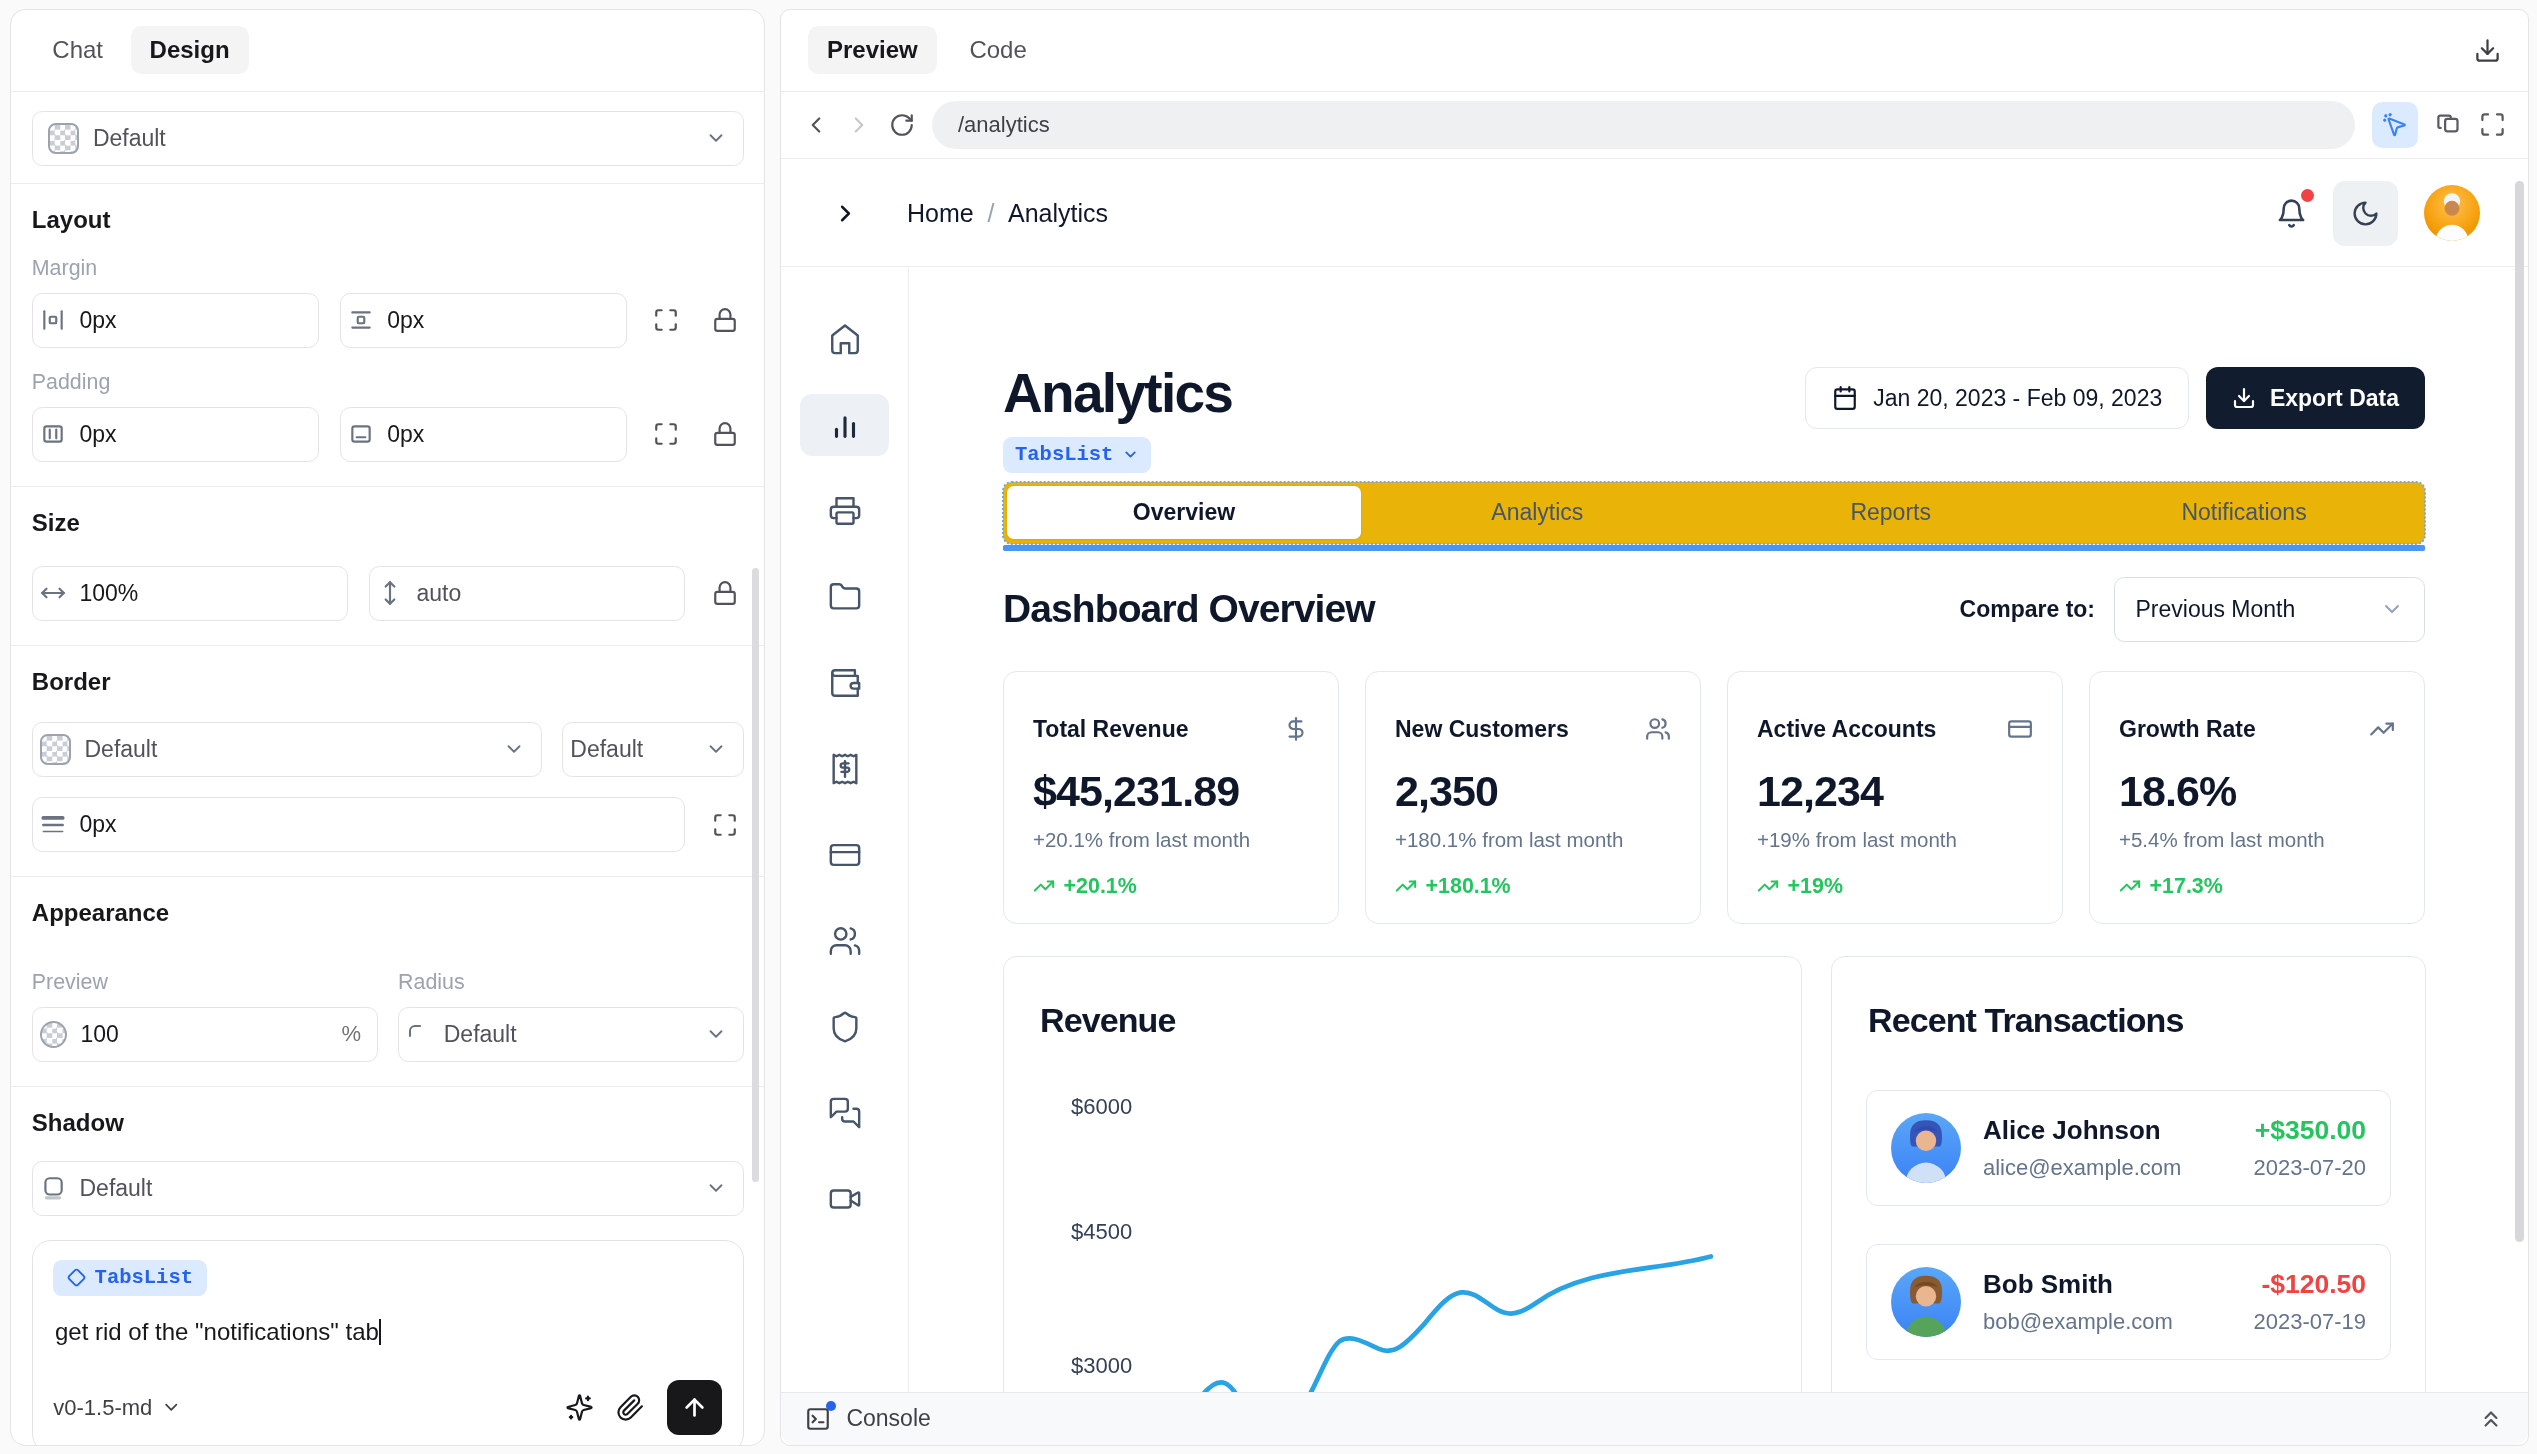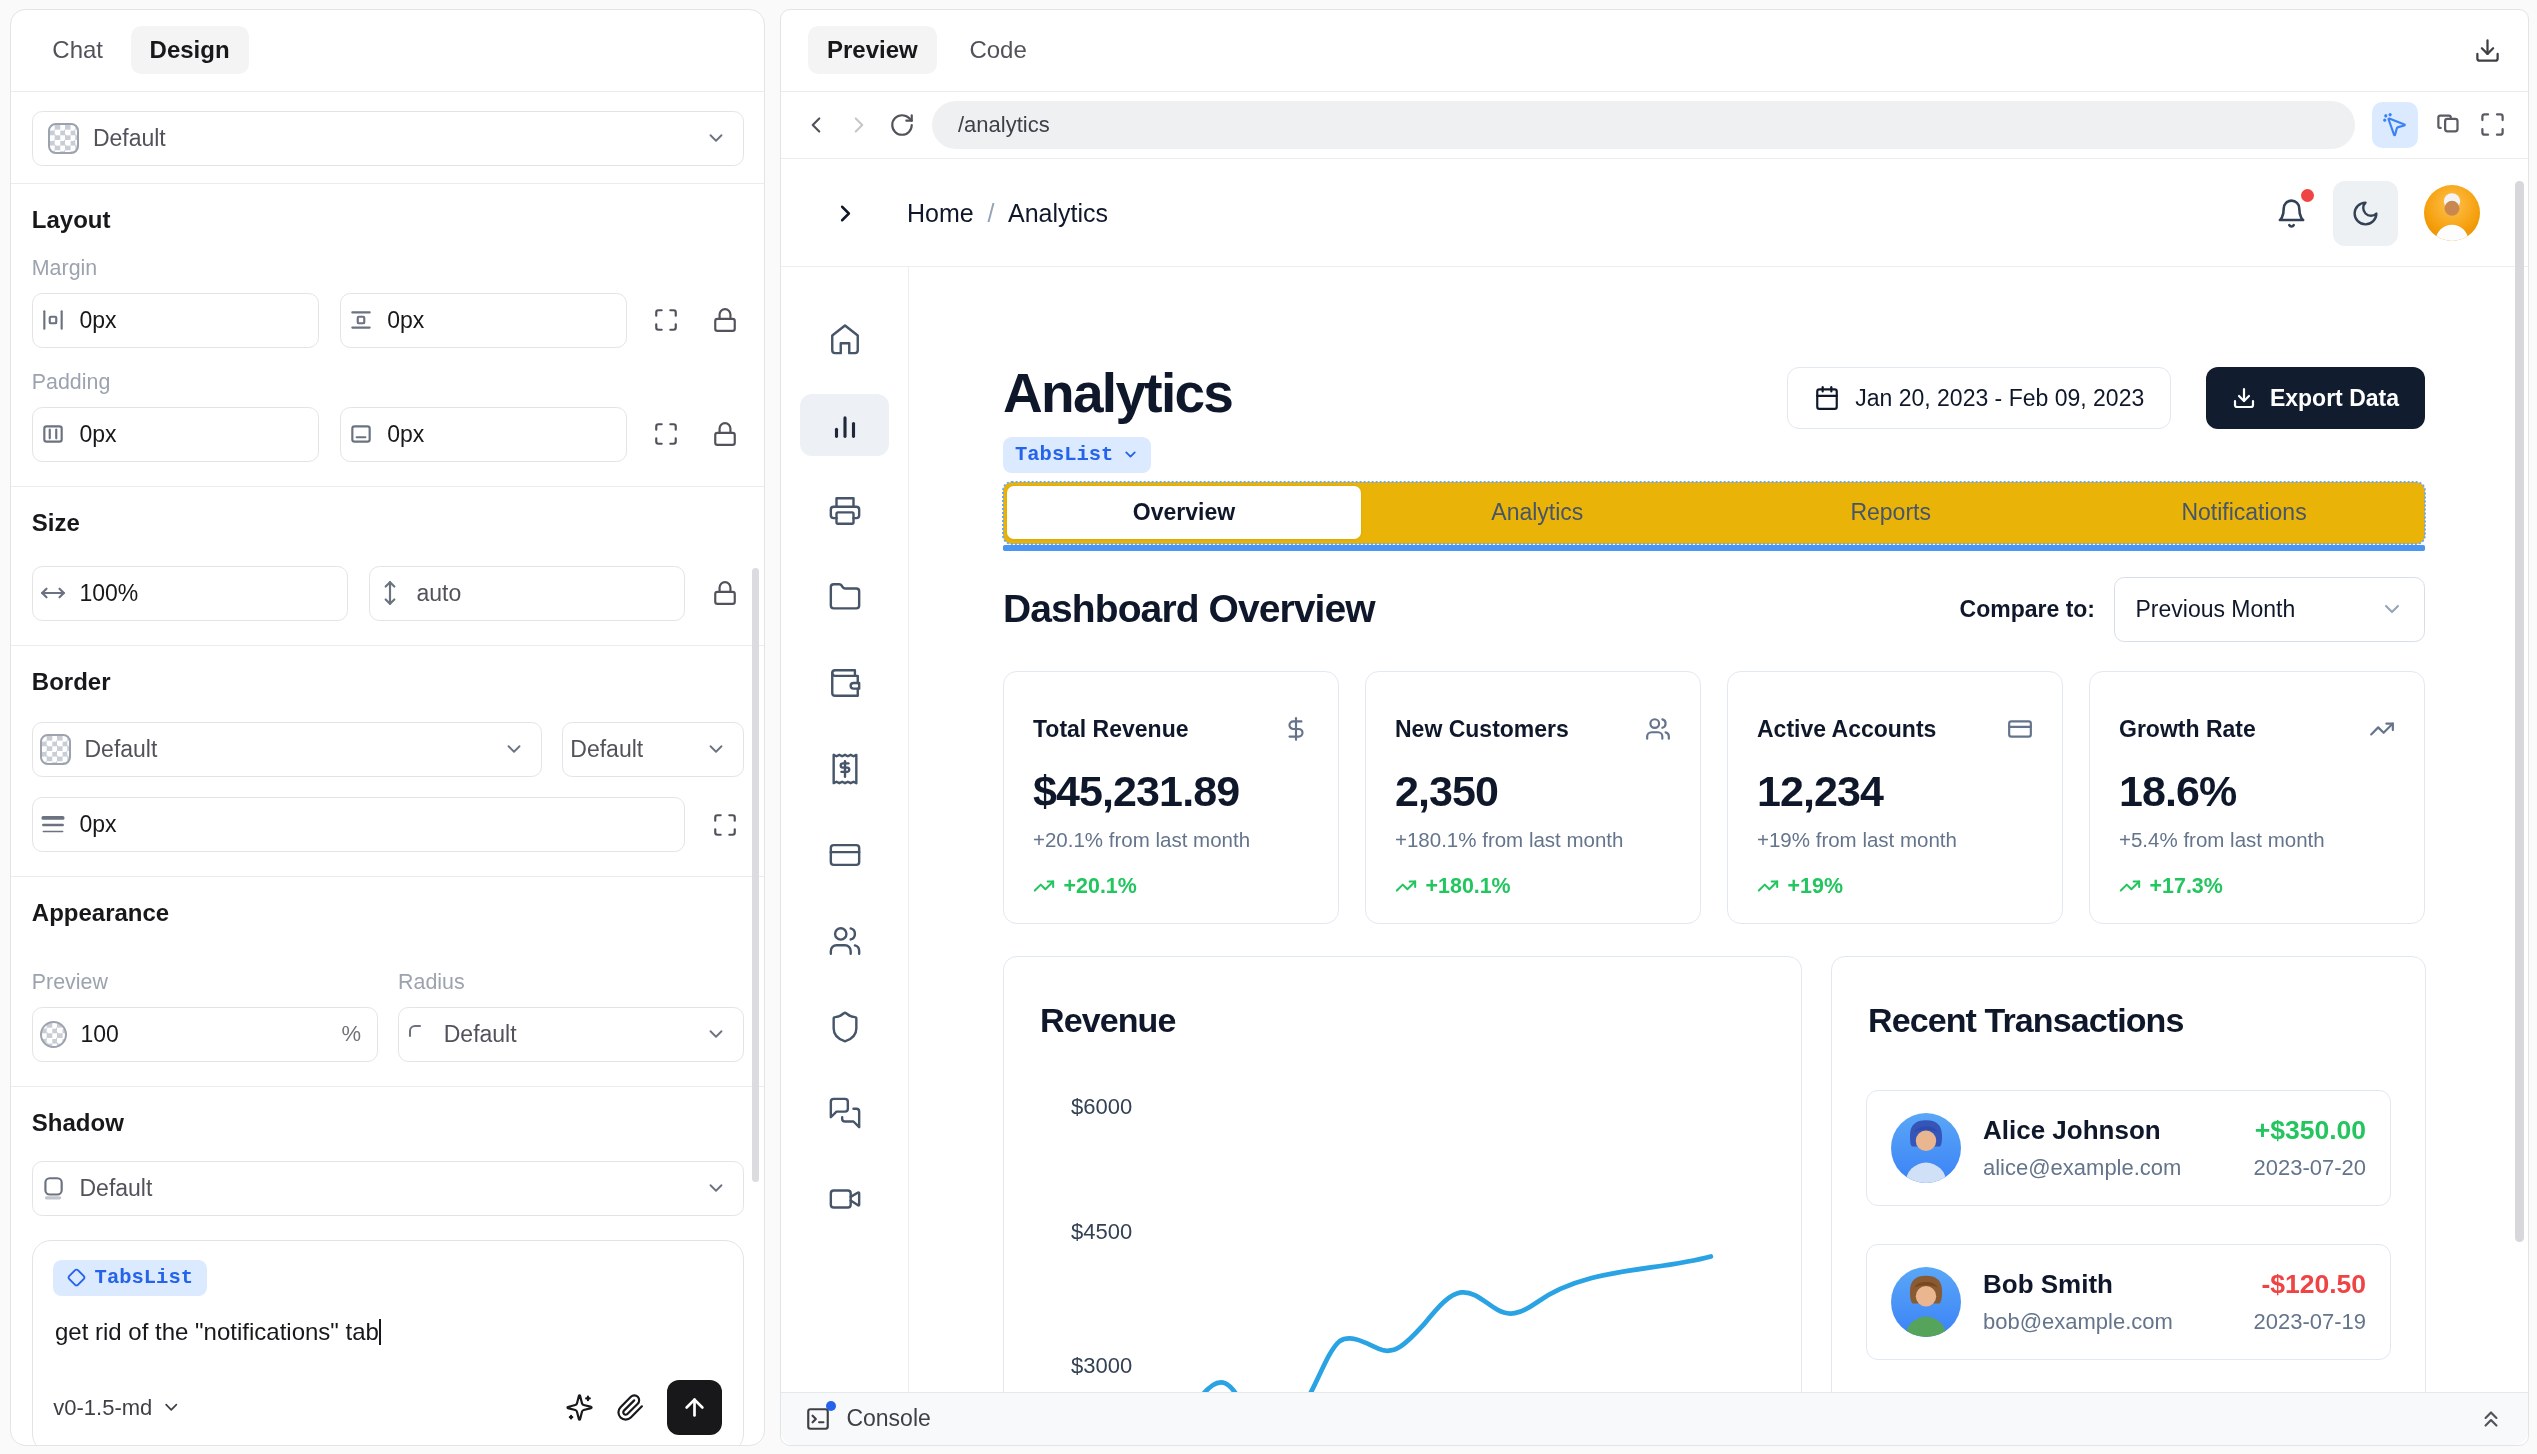--- a/index.html
+++ b/index.html
@@ -89,21 +89,21 @@
   .avatar.blue { background:linear-gradient(180deg,#5aa7f7,#3b82f6); }
 
   .mini-sidebar { position:absolute; left:0; top:106px; bottom:0; width:128px; border-right:1.7px solid #eceef1; display:flex; flex-direction:column; align-items:center; padding-top:41px; gap:24px; }
   .side-item { width:89px; height:62px; border-radius:12px; display:flex; align-items:center; justify-content:center; color:#475569; cursor:pointer; }
   .side-item.active { background:#edf1f6; }
 
   .main { position:absolute; left:222px; top:106px; right:103px; padding-top:94px; }
   .main-head { display:flex; align-items:flex-start; }
   .page-title { font-size:55px; font-weight:800; color:#0f172a; letter-spacing:-1.7px; }
   .sel-chip { margin-top:12px; display:inline-flex; align-items:center; gap:8.6px; background:#dbeafe; color:#2563eb; font-family:"Liberation Mono", monospace; font-size:20.5px; font-weight:700; padding:6.8px 12px; border-radius:8.6px; }
-  .head-actions { margin-left:auto; display:flex; gap:35px; margin-top:6.8px; }
+  .head-actions { margin-left:auto; display:flex; gap:17px; margin-top:6.8px; }
   .date-btn { height:62px; border:1.7px solid #e2e8f0; border-radius:12px; background:#fff; display:flex; align-items:center; gap:15.4px; padding:0 26px; font-size:23px; font-weight:500; color:#0f172a; cursor:pointer; }
   .export-btn { height:62px; border-radius:12px; background:#111c2e; color:#fff; display:flex; align-items:center; gap:13.7px; padding:0 26px; font-size:23px; font-weight:600; cursor:pointer; }
 
   .tabsbar-wrap { margin-top:8.6px; position:relative; }
   .tabsbar { height:62px; background:#eab308; border-radius:8.6px; outline:2.6px dotted #69a7f8; outline-offset:-1.7px; display:grid; grid-template-columns:repeat(4,1fr); padding:4.3px; }
   .tabsbar .tab { display:flex; align-items:center; justify-content:center; font-size:23px; font-weight:500; color:#475569; border-radius:6.8px; cursor:pointer; }
   .tabsbar .tab.active { background:#fff; color:#0f172a; font-weight:600; box-shadow:0 0.9px 2.6px rgba(15,23,42,.08); }
   .tabs-accent { height:5.1px; background:#4b96f3; border-radius:1.7px; margin-top:1.7px; }
 
   .section-row { margin-top:26px; display:flex; align-items:center; }

